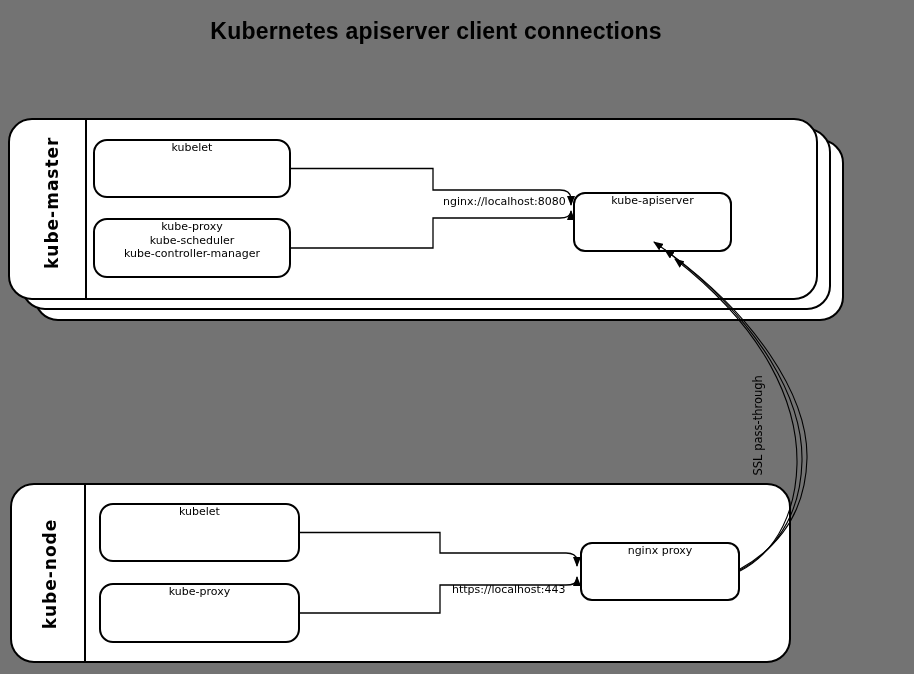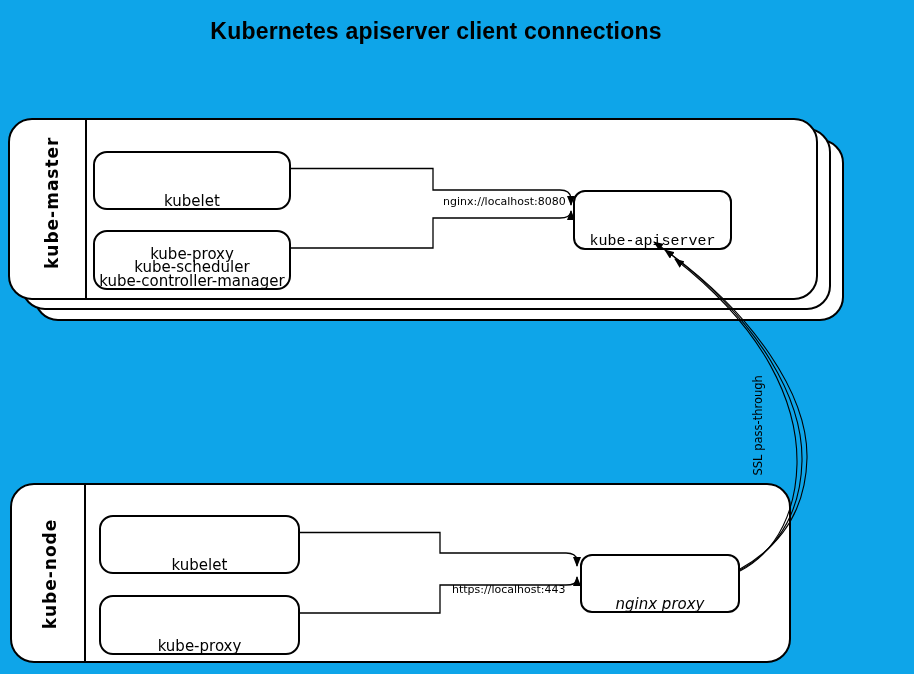--- a/index.html
+++ b/index.html
@@ -1,18 +1,18 @@
 <!DOCTYPE html>
 <html><head>
 <meta charset="utf-8">
 <style>
   * { margin:0; padding:0; box-sizing:border-box; }
   html,body { background:#ffffff; }
   body { font-family:"DejaVu Sans", sans-serif; color:#000; }
-  .stage { position:relative; width:914px; height:674px; background:#0ea5e9; overflow:hidden; }
+  .stage { position:relative; width:914px; height:674px; background:#737373; overflow:hidden; }
 
   .title {
     position:absolute; left:0; top:18px; width:872px;
     text-align:center; font-size:23px; font-weight:bold;
     font-family:"Liberation Sans", sans-serif;
     letter-spacing:0.2px;
   }
 
   .container {
     position:absolute; background:#fff;
@@ -24,22 +24,22 @@
 
   .vlabel {
     position:absolute; text-align:center; font-weight:bold;
     font-size:17px; letter-spacing:1px; white-space:nowrap;
     transform:rotate(-90deg);
   }
 
   .nodebox {
     position:absolute; background:#fff; border:2.5px solid #000;
     border-radius:14px; display:flex; flex-direction:column;
-    align-items:center; justify-content:flex-end;
-    font-size:15px; line-height:13.5px; text-align:center;margin-top:12px;
+    align-items:center; justify-content:flex-start;
+    font-size:11px; line-height:13.5px; text-align:center;
   }
 
   .edge-label { position:absolute; font-size:11px; white-space:nowrap; }
 
   .ssl-label {
     position:absolute; left:707px; top:419px; width:100px; height:13px;
     font-size:11.5px; text-align:center; white-space:nowrap;
     transform:rotate(-90deg);
   }
 
@@ -61,39 +61,39 @@
   <div class="nodebox" style="left:93px; top:139px; width:198px; height:59px;">
     <span>kubelet</span>
   </div>
 
   <div class="nodebox" style="left:93px; top:218px; width:198px; height:60px;">
     <span>kube-proxy</span>
     <span>kube-scheduler</span>
     <span>kube-controller-manager</span>
   </div>
 
-  <div class="nodebox" style="left:573px; top:178px; width:159px; height:60px; border-radius:12px;font-family:Liberation Mono, monospace;">
+  <div class="nodebox" style="left:573px; top:192px; width:159px; height:60px; border-radius:12px;">
     <span>kube-apiserver</span>
   </div>
 
   <div class="edge-label" style="left:443px; top:195px;">nginx://localhost:8080</div>
 
   <div class="container" style="left:10px; top:483px; width:781px; height:180px;"></div>
   <div class="divider" style="left:84px; top:485px; height:176px;"></div>
   <div class="vlabel" style="left:-10px; top:564px; width:120px;">kube-node</div>
 
   <div class="nodebox" style="left:99px; top:503px; width:201px; height:59px;">
     <span>kubelet</span>
   </div>
 
   <div class="nodebox" style="left:99px; top:583px; width:201px; height:60px;">
     <span>kube-proxy</span>
   </div>
 
-  <div class="nodebox" style="left:580px; top:542px; width:160px; height:59px; border-radius:12px;font-style:italic;">
+  <div class="nodebox" style="left:580px; top:542px; width:160px; height:59px; border-radius:12px;">
     <span>nginx proxy</span>
   </div>
 
   <div class="edge-label" style="left:452px; top:559px;margin-top:24px;">https://localhost:443</div>
 
   <div class="ssl-label">SSL pass-through</div>
 
   <svg class="wires" width="914" height="674" viewBox="0 0 914 674">
     <defs>
       <marker id="arr" viewBox="0 0 10 8" refX="9" refY="4" markerWidth="10" markerHeight="8" markerUnits="userSpaceOnUse" orient="auto">

